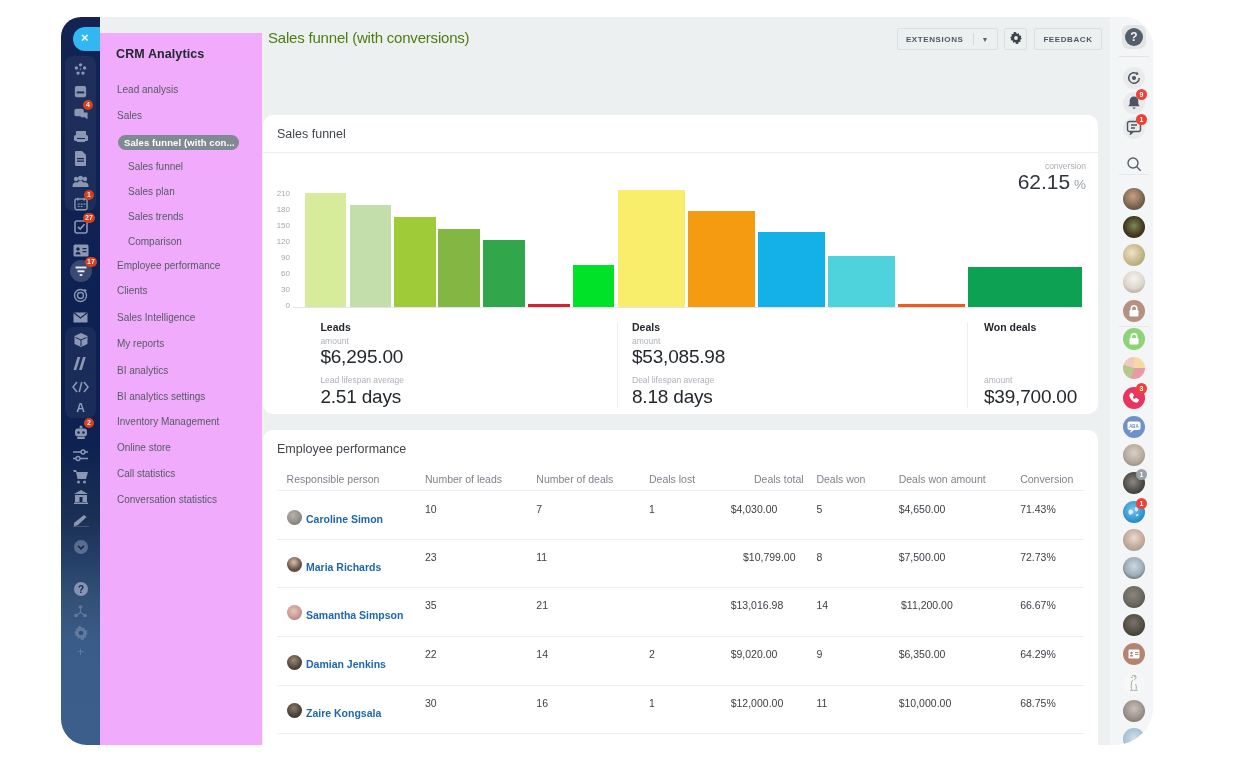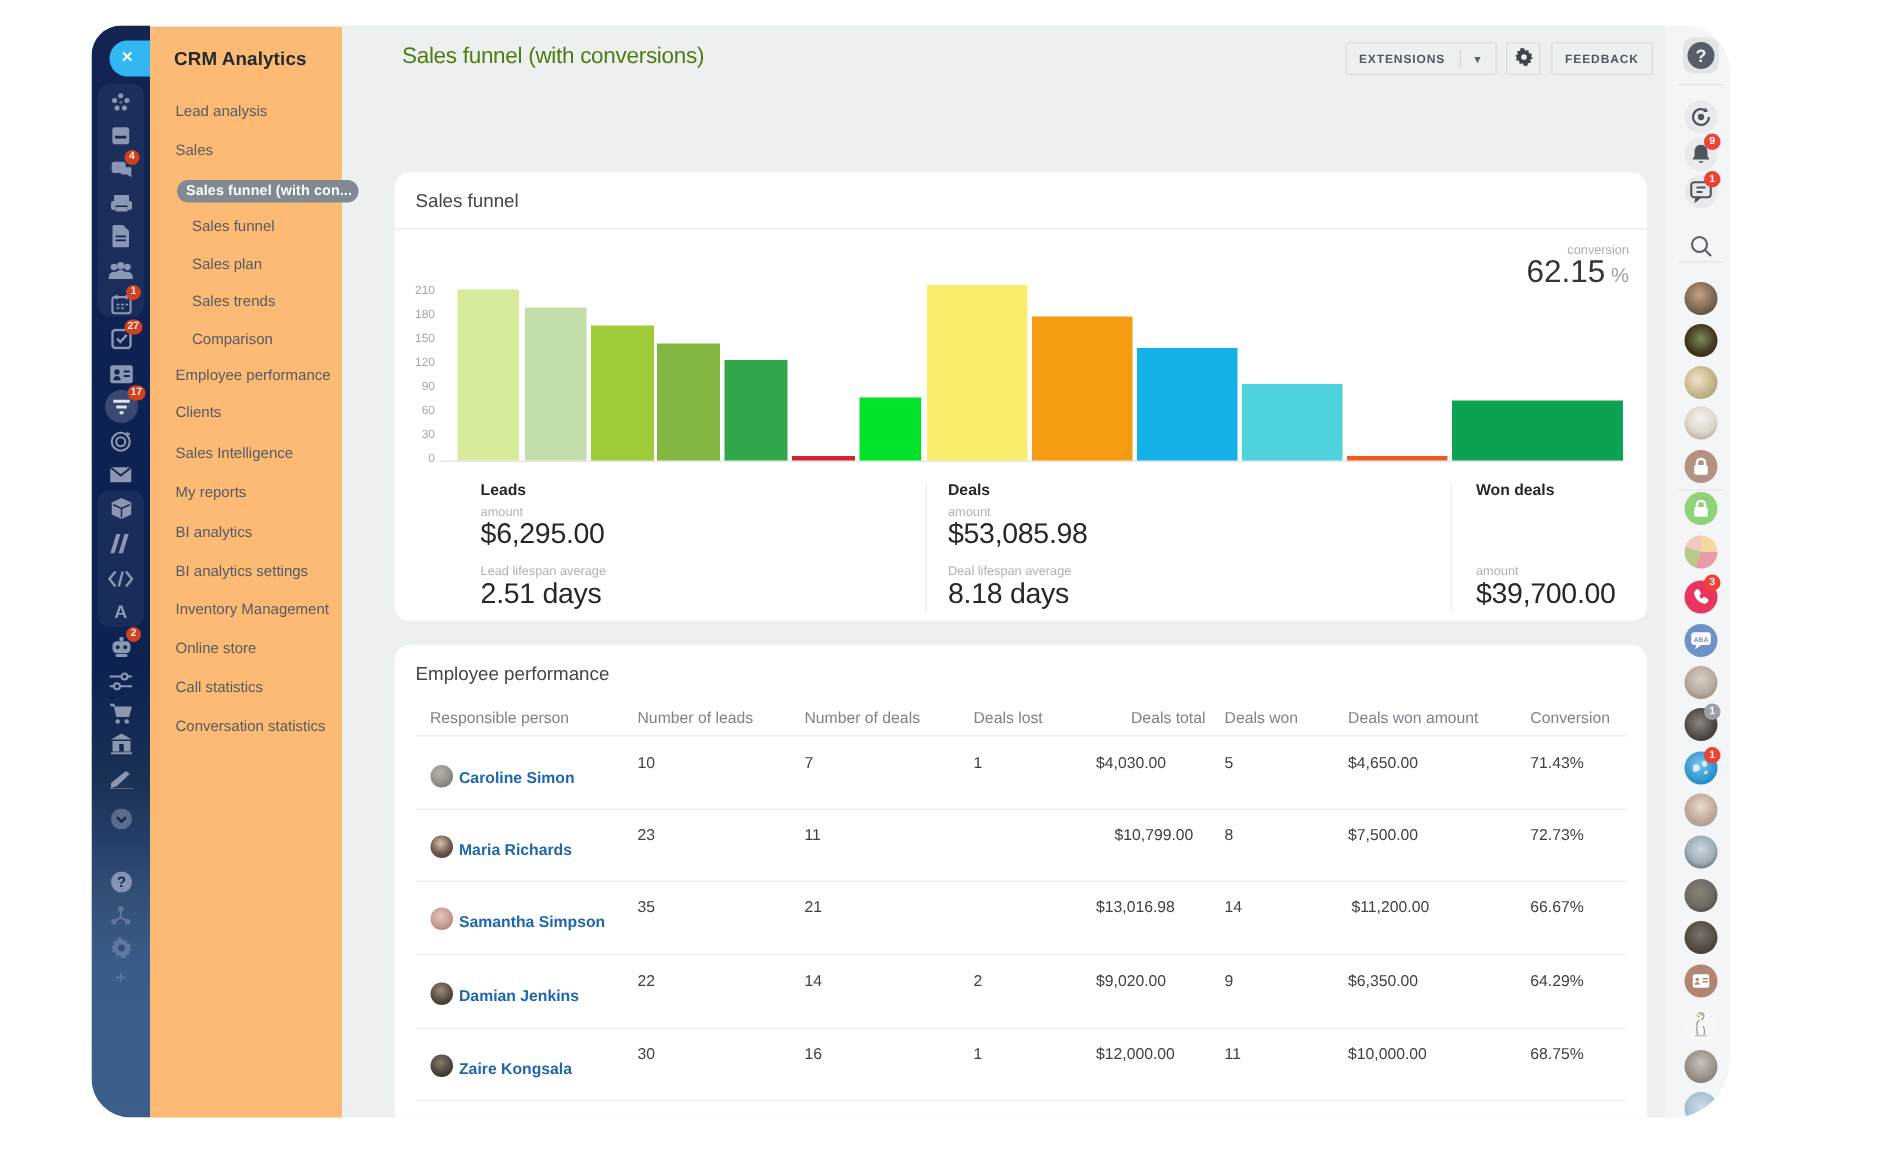--- a/index.html
+++ b/index.html
@@ -7,21 +7,21 @@
 #win { position:absolute; left:61px; top:17px; width:1092px; height:728px; border-radius:20px 30px 38px 26px; overflow:hidden; background:#edf0f1; }
 
 #rail { position:absolute; left:0; top:0; width:39px; height:728px; background:linear-gradient(180deg,#132453 0%,#0d2152 39%,#0e2251 59%,#1b3055 69%,#26406a 75%,#335177 80%,#3a5c89 86%,#3c5e8b 100%); }
 .railpanel { position:absolute; left:4px; width:31px; background:rgba(255,255,255,0.05); border-radius:8px; }
 #xbtn { position:absolute; left:12px; top:10px; width:27px; height:24px; background:#32b7f3; border-radius:12px 0 0 12px; }
 #xbtn:after { content:"×"; position:absolute; left:8px; top:3px; color:#f2fbff; font-size:13px; font-weight:bold; }
 .ric { position:absolute; left:0; width:39px; text-align:center; color:#8b97b3; }
 .ric svg { display:inline-block; vertical-align:middle; }
 .badge { position:absolute; background:#d2411f; color:#fde8de; font-size:7px; font-weight:bold; border-radius:6px; height:10px; min-width:10px; line-height:10px; padding:0 2px; text-align:center; }
 
-#menu { position:absolute; left:39px; top:1px; width:128px; height:728px; background:#fdba74; }
+#menu { position:absolute; left:39px; top:16px; width:162px; height:728px; background:#f0abfc; }
 #menu .t { position:absolute; left:17px; font-size:10px; color:#545b63; white-space:nowrap; }
 #menu .sub { left:28px; }
 #crmtitle { position:absolute; left:16px; top:14px; font-size:12.5px; font-weight:bold; color:#23292f; letter-spacing:0.1px; }
 #pill { position:absolute; left:18px; top:102px; width:121px; height:15px; background:#7f8a93; border-radius:8px; color:#fdfefe; font-size:9.5px; font-weight:bold; text-align:left; padding-left:6px; line-height:15px; letter-spacing:0.1px; white-space:nowrap; overflow:hidden; }
 
 #content { position:absolute; left:201px; top:0; width:848px; height:728px; background:#edf0f1; }
 #pagetitle { position:absolute; left:6px; top:12px; font-size:15px; color:#4d7c0f; letter-spacing:-0.2px; }
 .topbtn { position:absolute; top:11px; height:22px; border:1px solid #dcdfe2; border-radius:2px; color:#4e5762; font-size:8px; font-weight:bold; letter-spacing:0.6px; text-align:center; background:transparent; }
 
 #searchbox { position:absolute; left:1px; top:48px; width:835px; height:34px; background:#fff; border-radius:10px; }

